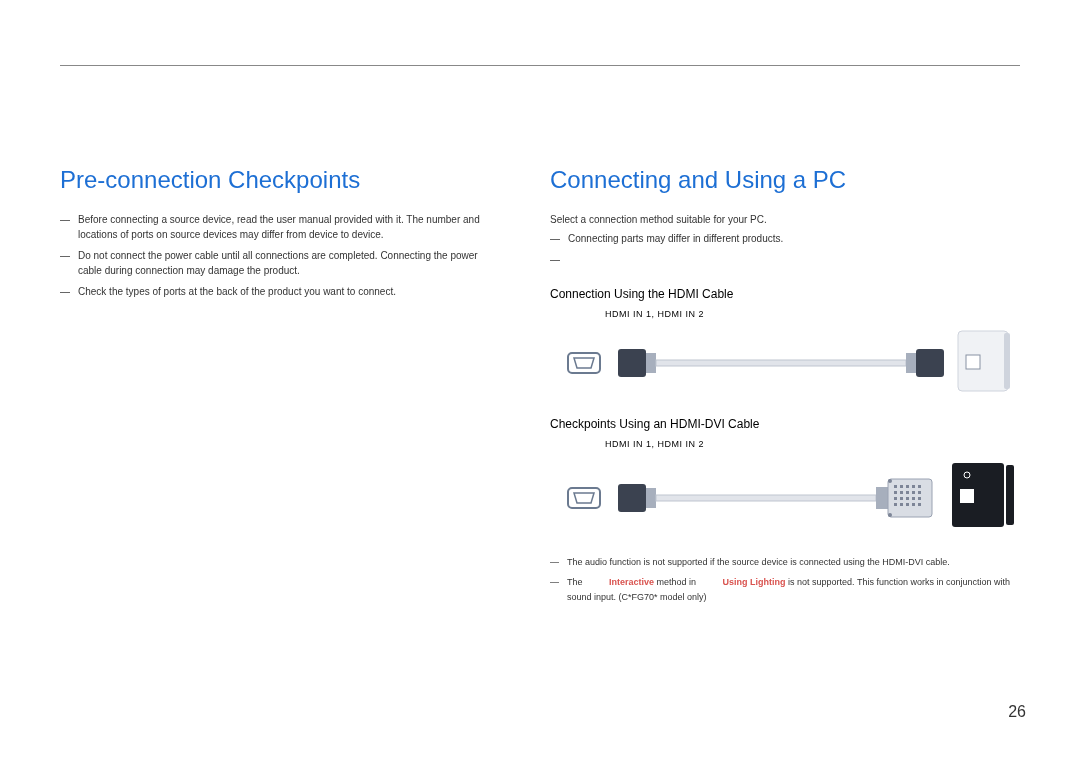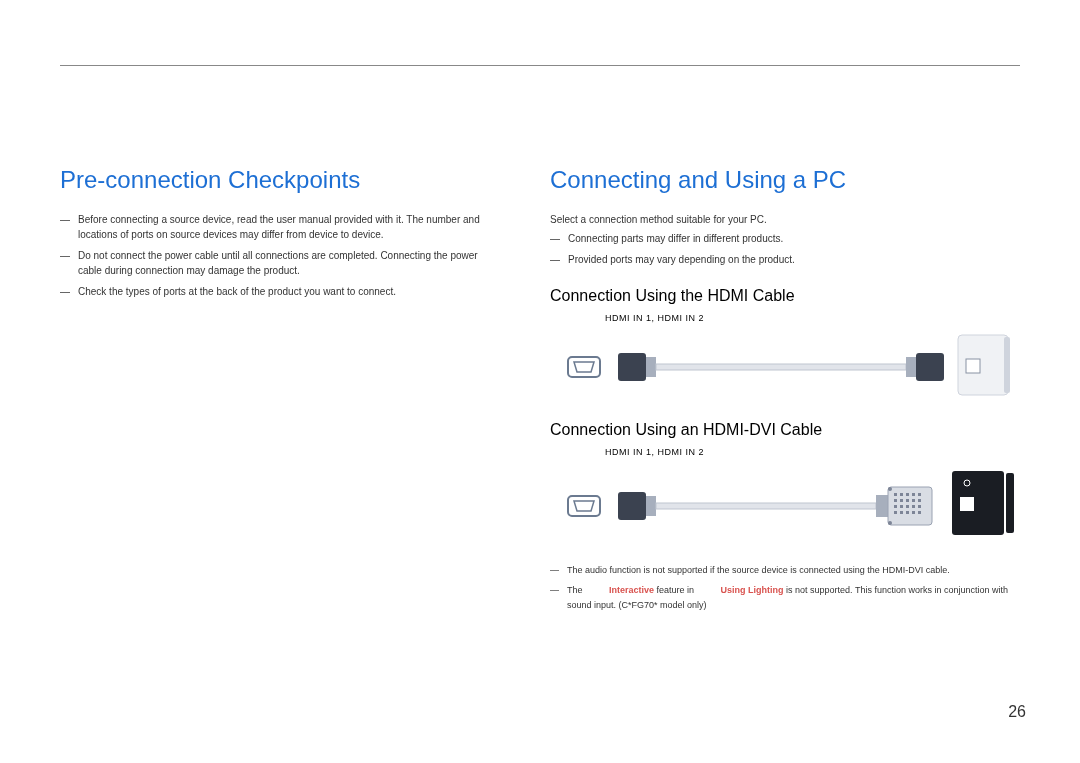--- a/index.html
+++ b/index.html
@@ -31,21 +31,21 @@
     line-height: 1.5;
     color: #333;
   }
   .note-item {
     display: flex;
     gap: 8px;
     margin-bottom: 6px;
   }
   .dash { flex: 0 0 auto; }
   .subhead {
-    font-size: 16px;
+    font-size: 12px;
     font-weight: 400;
     margin: 20px 0 8px 0;
   }
   .port-label {
     font-size: 9px;
     letter-spacing: 0.5px;
     margin-left: 18px;
     margin-bottom: 4px;
     padding-left: 37px;
   }
@@ -96,21 +96,20 @@
       <div class="section-title">Connecting and Using a PC</div>
 
       <div class="note-list">
         <div style="margin-bottom:4px;">Select a connection method suitable for your PC.</div>
         <div class="note-item">
           <span class="dash">―</span>
           <span>Connecting parts may differ in different products.</span>
         </div>
         <div class="note-item">
           <span class="dash">―</span>
-          <span>Provided ports may vary depending on the product.</span>
         </div>
       </div>
 
       <div class="subhead">Connection Using the HDMI Cable</div>
       <div class="port-label">HDMI IN 1, HDMI IN 2</div>
       <div class="diagram">
         <svg width="460" height="70" viewBox="0 0 460 70">
 
           <rect x="8" y="30" width="32" height="20" rx="4" fill="none" stroke="#6b7a90" stroke-width="2"></rect>
           <path d="M14 35 h20 l-3 10 h-14 z" fill="none" stroke="#6b7a90" stroke-width="1.5"></path>
@@ -122,21 +121,21 @@
 
           <rect x="346" y="30" width="10" height="20" fill="#a7afbd"></rect>
           <rect x="356" y="26" width="28" height="28" rx="3" fill="#3b4250"></rect>
 
           <rect x="398" y="8" width="50" height="60" rx="4" fill="#f0f2f5" stroke="#cfd4dd"></rect>
           <rect x="406" y="32" width="14" height="14" fill="#fff" stroke="#8892a3"></rect>
           <rect x="444" y="10" width="6" height="56" rx="2" fill="#cfd4dd"></rect>
         </svg>
       </div>
 
-      <div class="subhead">Connection Using an HDMI-DVI Cable</div>
+      <div class="subhead">Checkpoints Using an HDMI-DVI Cable</div>
       <div class="port-label">HDMI IN 1, HDMI IN 2</div>
       <div class="diagram">
         <svg width="460" height="80" viewBox="0 0 460 80">
 
           <rect x="8" y="35" width="32" height="20" rx="4" fill="none" stroke="#6b7a90" stroke-width="2"></rect>
           <path d="M14 40 h20 l-3 10 h-14 z" fill="none" stroke="#6b7a90" stroke-width="1.5"></path>
 
           <rect x="58" y="31" width="28" height="28" rx="3" fill="#3b4250"></rect>
           <rect x="86" y="35" width="10" height="20" fill="#a7afbd"></rect>
 
@@ -177,21 +176,21 @@
       </div>
 
       <div class="feature-refs">
         <div class="note-item">
           <span class="dash">―</span>
           <span>The audio function is not supported if the source device is connected using the HDMI-DVI cable.</span>
         </div>
         <div class="note-item">
           <span class="dash">―</span>
           <span>
-            <span>The </span><span class="red">Interactive</span><span> feature in </span><span class="red">Using Lighting</span><span> is not supported. This function works in conjunction with sound input. (C*FG70* model only)</span>
+            <span>The </span><span class="red">Interactive</span><span> method in </span><span class="red">Using Lighting</span><span> is not supported. This function works in conjunction with sound input. (C*FG70* model only)</span>
           </span>
         </div>
       </div>
 
     </div>
   </div>
 
   <div class="page-number">26</div>
 </div>
 

